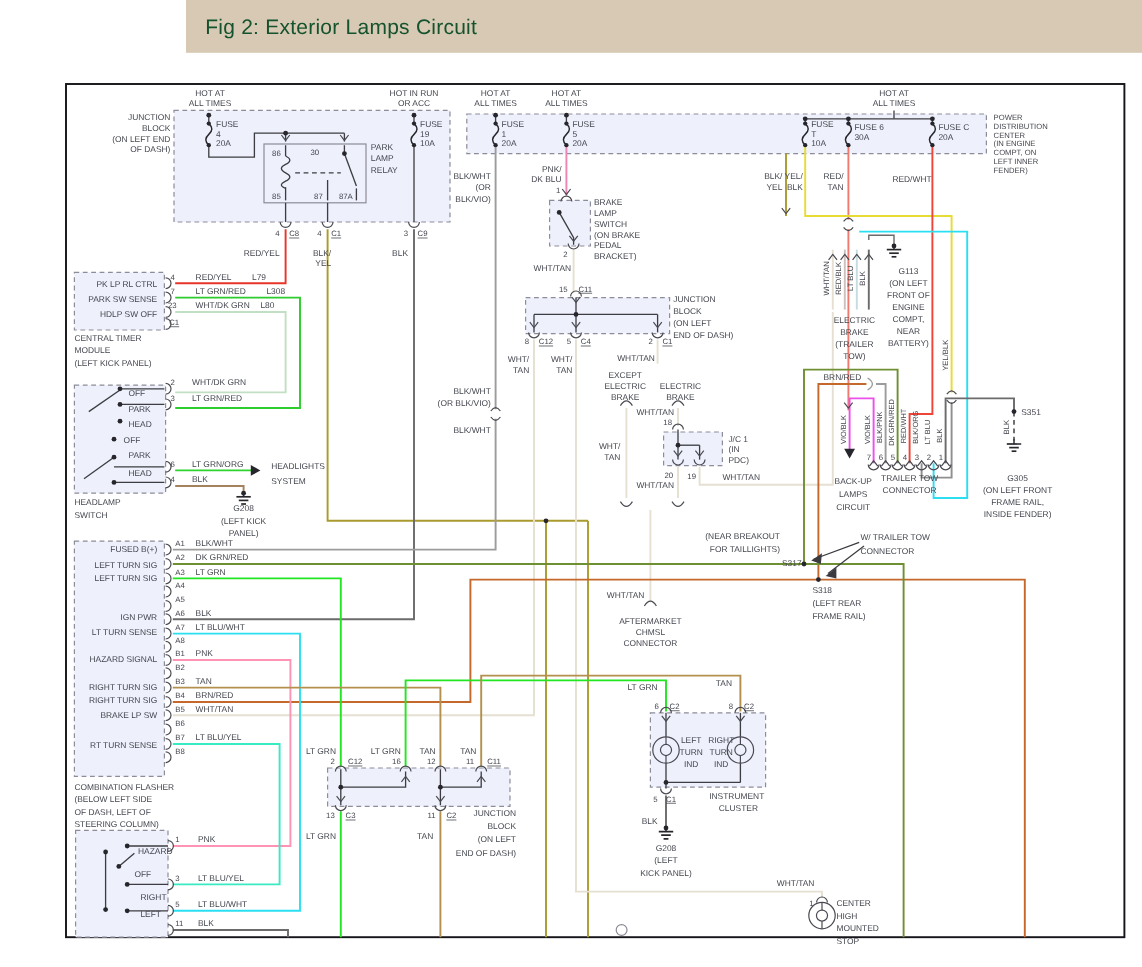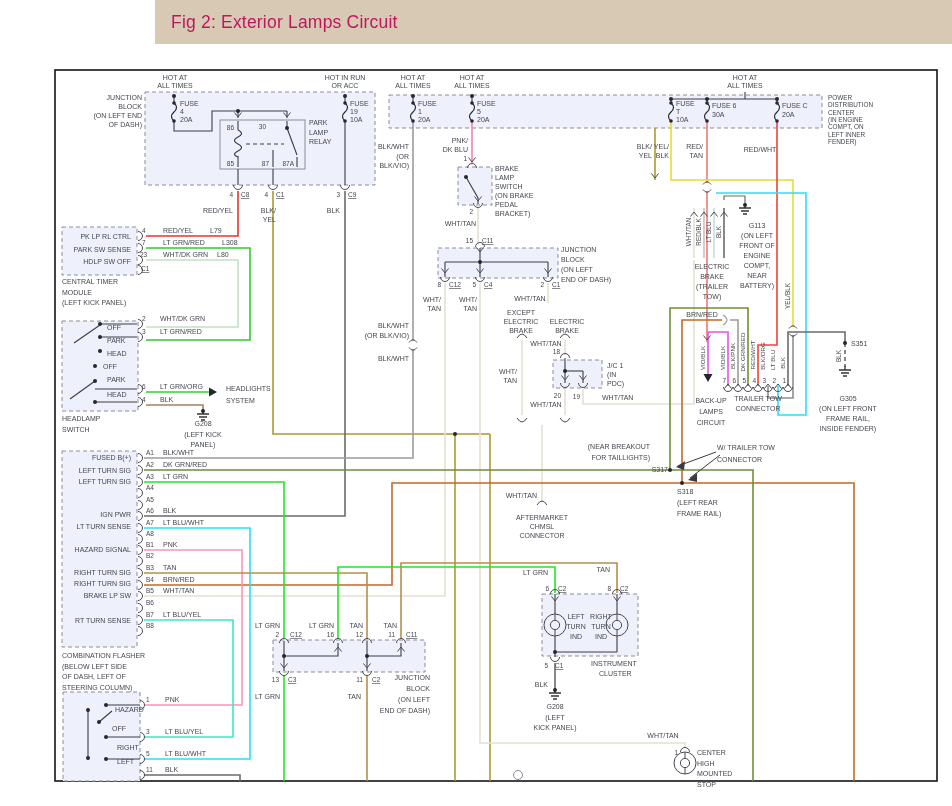--- a/index.html
+++ b/index.html
@@ -1,18 +1,18 @@
 <!DOCTYPE html>
 <html><head>
 <meta charset="utf-8">
 <style>
   html,body{margin:0;padding:0;background:#ffffff;}
   body{width:952px;height:806px;position:relative;font-family:"Liberation Sans",sans-serif;overflow:hidden;}
   .titlebar{position:absolute;left:155px;top:0;width:797px;height:44px;background:#d7c9b3;display:flex;align-items:center;}
-  .titlebar span{margin-left:16px;font-size:17.5px;color:#be185d;letter-spacing:.2px;}
+  .titlebar span{margin-left:16px;font-size:17.5px;color:#14532d;letter-spacing:.2px;}
   svg{position:absolute;left:0;top:0;}
   text{fill:#44474f;}
 </style>
 </head>
 <body>
 
 <div class="titlebar">
   <span>Fig 2: Exterior Lamps Circuit</span>
 </div>
 

